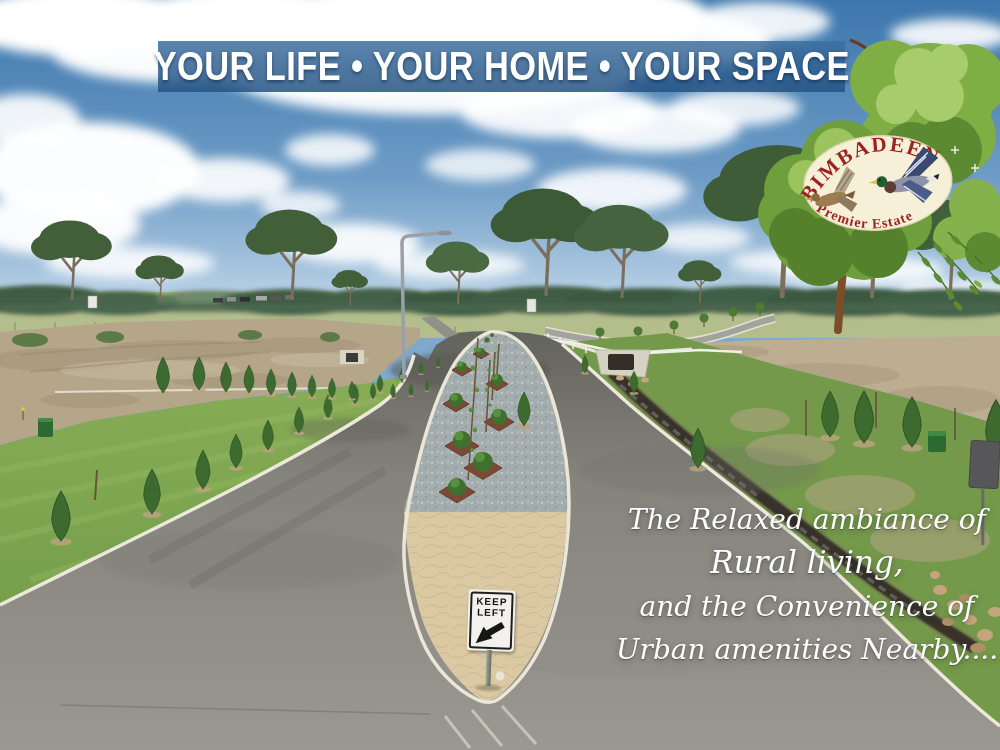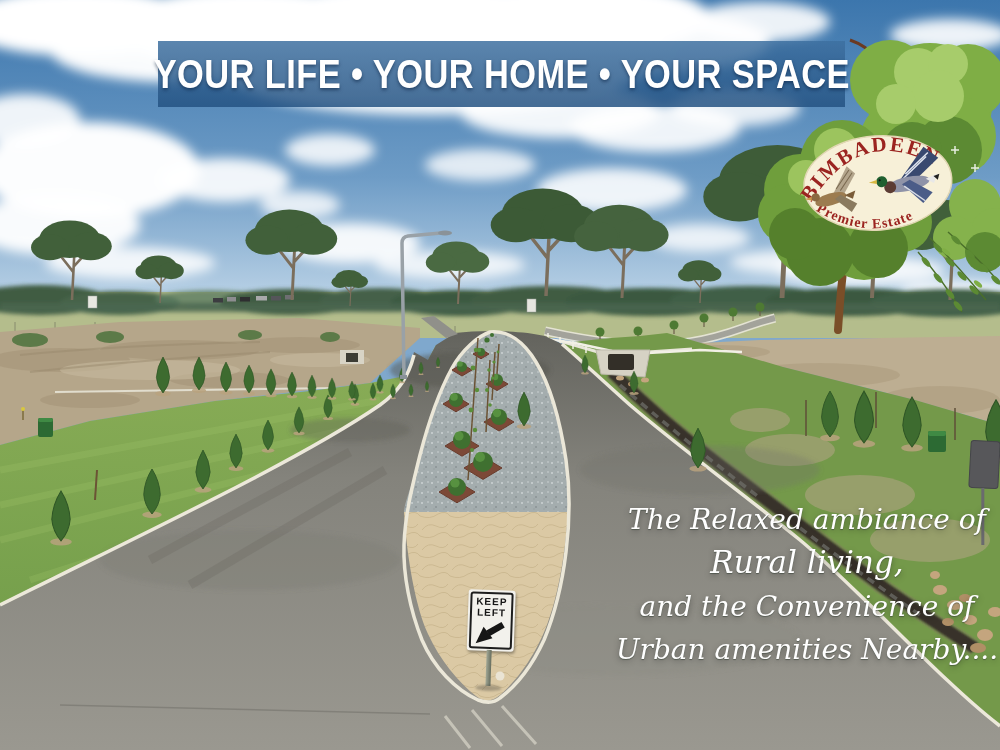--- a/index.html
+++ b/index.html
@@ -1,20 +1,20 @@
 <!DOCTYPE html>
 <html><head>
 <meta charset="utf-8">
 <style>
   html,body{margin:0;padding:0;background:#222;}
   .stage{position:relative;width:1000px;height:750px;overflow:hidden;font-family:"Liberation Sans",sans-serif;background:#7fa8cd;}
   .stage svg.scene{position:absolute;left:0;top:0;width:1000px;height:750px;display:block;}
 
   
-  .banner{position:absolute;left:158px;top:41px;width:687px;height:66px;
+  .banner{position:absolute;left:158px;top:41px;width:687px;height:51px;
     background:linear-gradient(180deg,rgba(62,112,160,.85),rgba(36,82,130,.85));
     display:flex;align-items:center;justify-content:center;z-index:3;}
   .banner-text{color:#fff;font-weight:700;font-size:40px;white-space:nowrap;
     letter-spacing:.5px;transform:scaleX(.86);transform-origin:50% 50%;
     text-shadow:0 2px 4px rgba(8,30,60,.55);}
 
   
   .keep-left{position:absolute;left:467px;top:590px;width:47px;height:102px;z-index:4;transform:rotate(2deg);}
   .sign-face{position:relative;width:47px;height:61px;background:#f2f1ec;border-radius:3px;
     box-shadow:1px 2px 3px rgba(0,0,0,.35);}

